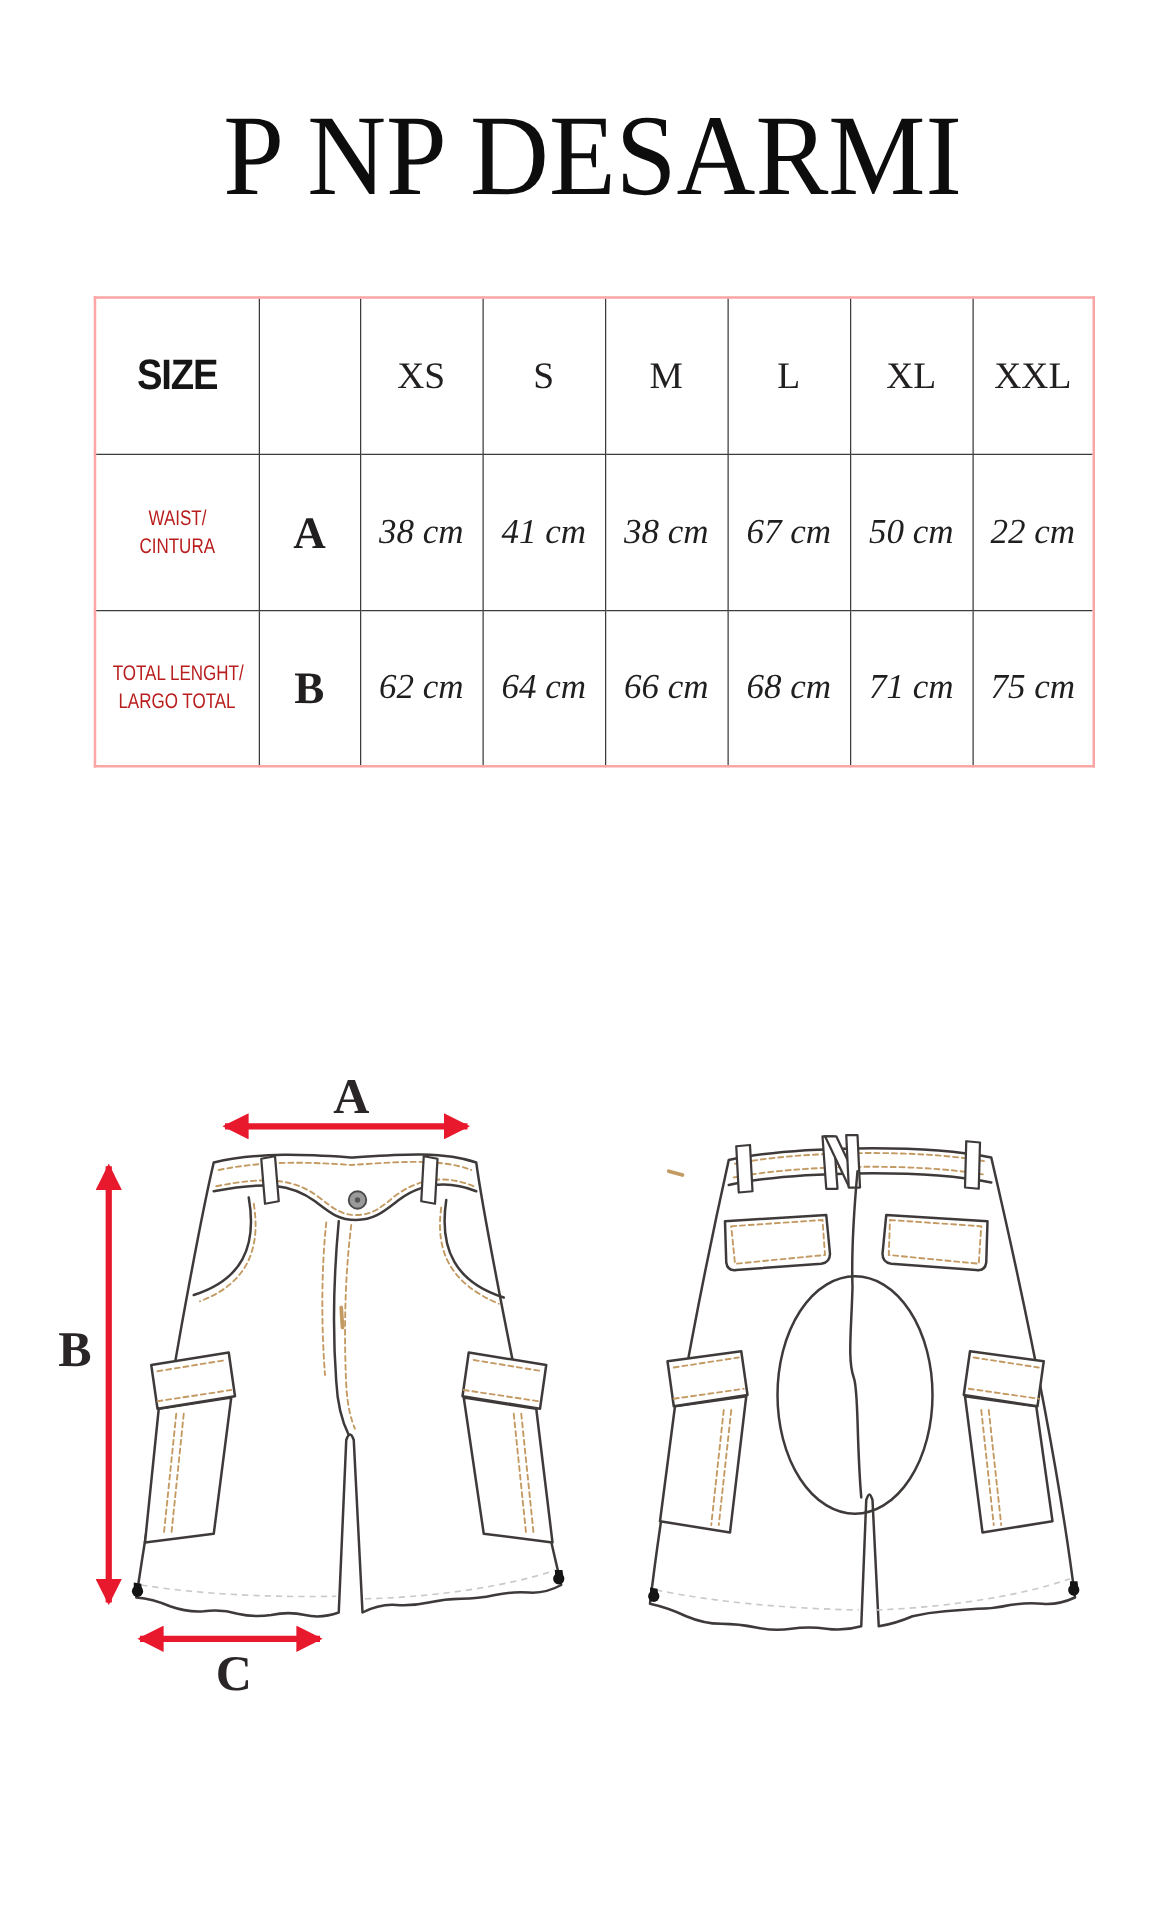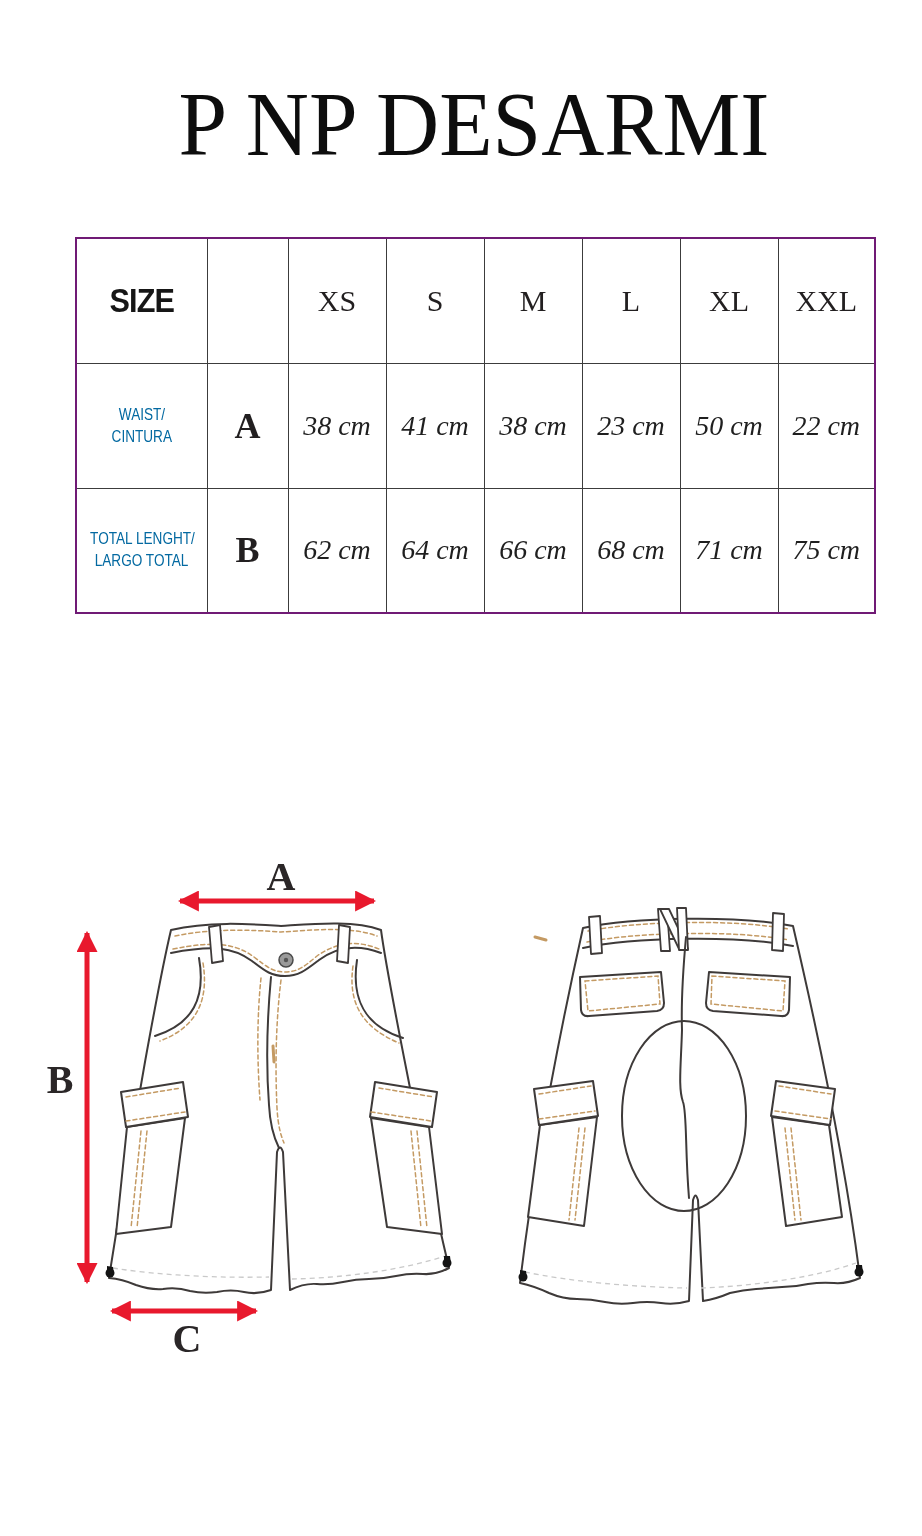--- a/index.html
+++ b/index.html
@@ -9,29 +9,29 @@
   
   .title{position:absolute;left:0;top:74px;width:922px;height:100px;line-height:100px;
          text-align:center;font-size:92px;font-weight:400;color:#0d0d0d;white-space:nowrap;}
   .title span{display:inline-block;transform:scaleX(.95);transform-origin:center;}
 
   
   .size-table{position:absolute;left:62px;top:237px;width:798px;border-collapse:collapse;
               table-layout:fixed;}
   .size-table td{border:1px solid #3c3c3c;text-align:center;vertical-align:middle;
                  padding:0;overflow:hidden;}
-  .size-table{border:2px solid #701a75;}
+  .size-table{border:2px solid #fca5a5;}
   .size-table tr{height:125px;}
   .cell-size{font-family:"Liberation Sans", sans-serif;font-weight:700;font-size:34px;
              letter-spacing:-1px;color:#161616;}
   .cell-size span{display:inline-block;transform:scaleX(.9);}
   .cell-sizehdr{font-size:30px;font-weight:400;color:#221f20;}
   .cell-letter{font-size:36px;font-weight:700;color:#221f20;}
   .cell-label{font-family:"Liberation Sans", sans-serif;font-size:17px;line-height:22px;
-              color:#0369a1;text-decoration:underline;}
+              color:#b91c1c;text-decoration:underline;}
   .cell-label span{display:inline-block;transform:scaleX(.8);white-space:nowrap;}
   .cell-val{font-size:28px;color:#1f1f1f;white-space:nowrap;font-style:italic;}
 
   
   .diagram{position:absolute;left:0;top:840px;width:922px;height:560px;}
   .ol{fill:#fff;stroke:var(--outline,#3e3a39);stroke-width:2;stroke-linejoin:round;}
   .ol18{fill:#fff;stroke:var(--outline,#3e3a39);stroke-width:1.8;stroke-linejoin:round;}
   .ln{fill:none;stroke:var(--outline,#3e3a39);stroke-width:2;stroke-linecap:round;}
   .st{fill:none;stroke:var(--stitch,#c49a63);stroke-width:1.5;stroke-dasharray:4 3;stroke-linecap:round;}
   .stthick{fill:none;stroke:var(--stitch,#c49a63);stroke-width:3;stroke-linecap:round;}
@@ -74,21 +74,21 @@
     </tr>
     <tr>
       <td class="cell-label">
         <span>WAIST/</span><br>
         <span>CINTURA</span>
       </td>
       <td class="cell-letter">A</td>
       <td class="cell-val">38 cm</td>
       <td class="cell-val">41 cm</td>
       <td class="cell-val">38 cm</td>
-      <td class="cell-val">23 cm</td>
+      <td class="cell-val">67 cm</td>
       <td class="cell-val">50 cm</td>
       <td class="cell-val">22 cm</td>
     </tr>
     <tr>
       <td class="cell-label">
         <span>TOTAL LENGHT/</span><br>
         <span>LARGO TOTAL</span>
       </td>
       <td class="cell-letter">B</td>
       <td class="cell-val">62 cm</td>

